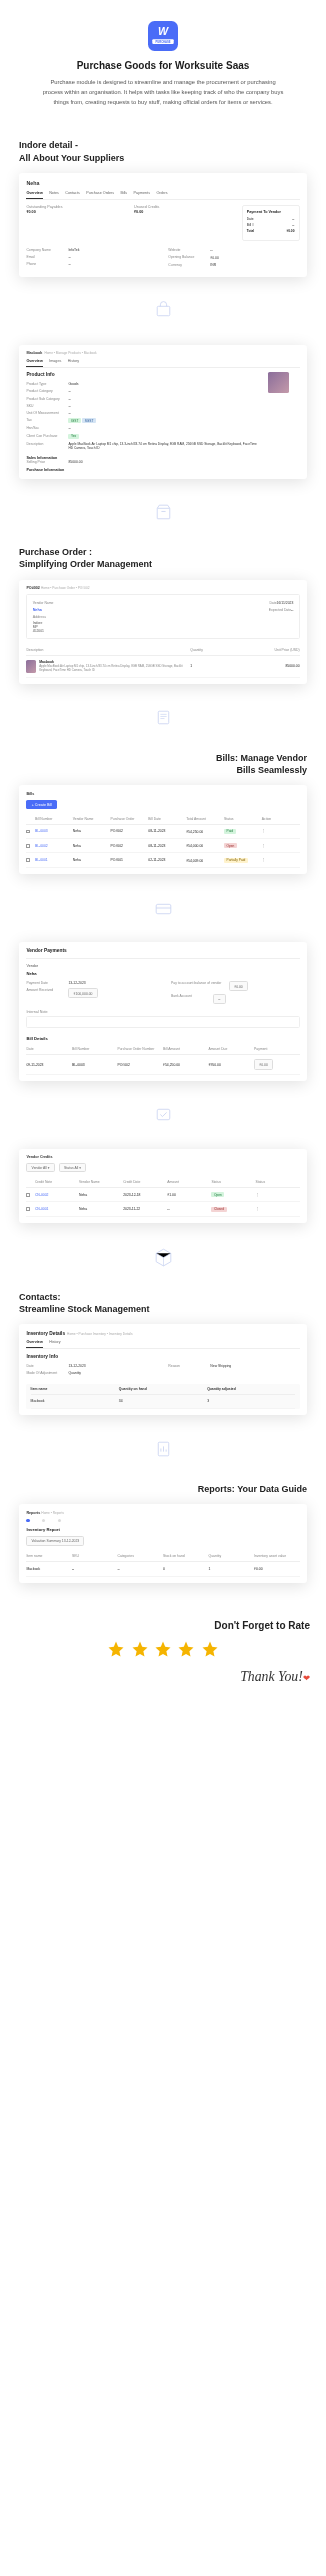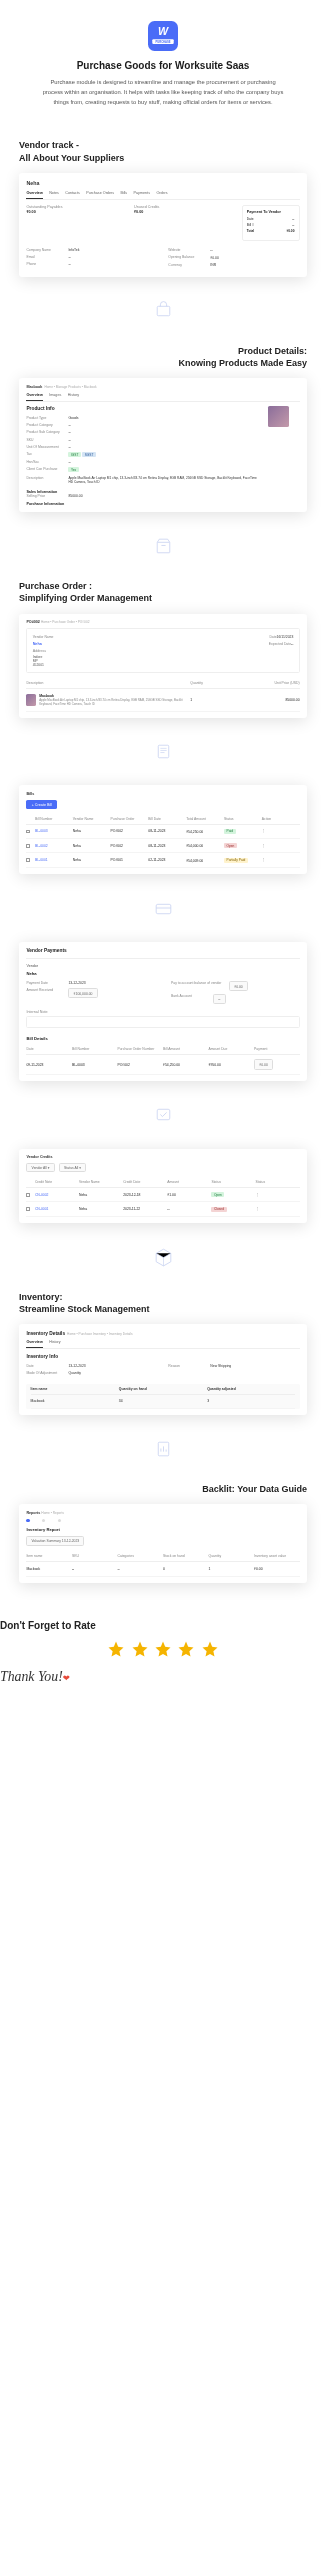--- a/index.html
+++ b/index.html
@@ -39,21 +39,21 @@
 .thumb{width:21px;height:21px;background:linear-gradient(135deg,#8a6d9a,#c49aaa);border-radius:1.6px}
 .thumb.sm{width:12.7px;height:12.7px}
 .table{width:100%;font-size:3.4px}
 .table .th{display:flex;color:#888;border-bottom:0.5px solid #eee;padding:3.2px 0}
 .table .tr{display:flex;border-bottom:0.5px solid #f4f4f4;padding:4.2px 0;align-items:center}
 .table .td{flex:1}
 .btn{display:inline-block;background:#4a6cf7;color:#fff;padding:2.6px 5.3px;border-radius:1.6px;font-size:3.7px}
 .reports-dots{display:flex;gap:12.7px;margin-bottom:5.3px}
 .dot{width:3.2px;height:3.2px;border-radius:50%;background:#ddd}
 .dot.active{background:#4a6cf7}
-.footer{text-align:left;padding:21px 0 32px}
+.footer{text-align:right;padding:21px 16px 32px}
 .footer h3{font-size:10px;font-weight:700;margin-bottom:9.5px;color:#222}
 .stars{display:flex;justify-content:center;gap:5.3px;margin-bottom:8.5px}
 .star svg{width:18px;height:18px}
 .thanks{font-family:cursive,'Brush Script MT';font-size:13.8px;color:#333;font-style:italic}
 .heart{color:#e74c3c}
 .vtxt{font-size:3.7px;color:#555;margin-bottom:3.2px}
 .sel{display:inline-block;border:0.5px solid #ddd;padding:1.6px 4.2px;border-radius:1.6px;font-size:3.4px;color:#666;background:#fafafa}
 .cbox{display:inline-block;width:3.7px;height:3.7px;border:0.5px solid #999;border-radius:0.5px;vertical-align:middle;margin-right:2.1px}
 </style>
 </head>
@@ -67,21 +67,21 @@
         <rect x="8" y="34" width="40" height="9" rx="2" fill="#fff"></rect>
         <text x="28" y="41" text-anchor="middle" fill="#4a6cf7" font-size="5" font-weight="700">PURCHASE</text>
         <text x="28" y="52" text-anchor="middle" fill="#4a6cf7" font-size="4.5" font-weight="600">SAAS</text>
       </svg>
   </div>
   <h1 class="title">Purchase Goods for Worksuite Saas</h1>
   <p class="desc">Purchase module is designed to streamline and manage the procurement or purchasing process within an organisation. It helps with tasks like keeping track of who the company buys things from, creating requests to buy stuff, making official orders for items or services.</p>
 </div>
 
 <div class="section">
-  <div class="sec-head left" style="white-space:pre-line">Vendor track -
+  <div class="sec-head left" style="white-space:pre-line">Indore detail -
 All About Your Suppliers</div>
   <div class="screenshot">
     <div class="sc-pad">
       <div class="big-label">Neha</div>
       <div class="tabs">
         <span class="active">Overview</span>
           <span>Notes</span>
           <span>Contacts</span>
           <span>Purchase Orders</span>
           <span>Bills</span>
@@ -146,22 +146,20 @@
     </div>
   </div>
 </div>
 
 <div class="mini-icon"><svg viewBox="0 0 44 44">
       <rect x="10" y="14" width="24" height="18" rx="2" fill="none" stroke="#c5d0f0" stroke-width="1.5"></rect>
       <path d="M16 14v-3a6 6 0 0112 0v3" fill="none" stroke="#c5d0f0" stroke-width="1.5"></path>
     </svg></div>
 
 <div class="section">
-  <div class="sec-head right" style="white-space:pre-line">Product Details:
-Knowing Products Made Easy</div>
   <div class="screenshot">
     <div class="sc-pad">
       <div class="modname"><span style="font-weight:600;color:#333">Macbook</span> &nbsp;<span style="font-size:3.2px;color:#aaa">Home • Manage Products • Macbook</span></div>
       <div class="tabs sidetabs">
           <span class="active">Overview</span>
           <span>Images</span>
           <span>History</span>
         </div>
       <div class="two-col">
         <div class="col">
@@ -272,20 +270,22 @@
     </div>
   </div>
 </div>
 
 <div class="mini-icon"><svg viewBox="0 0 44 44">
       <rect x="12" y="10" width="20" height="24" rx="2" fill="none" stroke="#c5d0f0" stroke-width="1.5"></rect>
       <path d="M16 16h12M16 20h12M16 24h8" stroke="#c5d0f0" stroke-width="1.2"></path>
     </svg></div>
 
 <div class="section">
+  <div class="sec-head right" style="white-space:pre-line">Bills: Manage Vendor
+Bills Seamlessly</div>
   <div class="screenshot">
     <div class="sc-pad">
       <div class="modname" style="font-weight:600;color:#333">Bills</div>
       <div style="margin:4.2px 0"><span class="btn">+ Create Bill</span></div>
       <div class="table">
         <div class="th">
             <div style="width:8.5px"></div>
             <div class="td">Bill Number</div>
             <div class="td">Vendor Name</div>
             <div class="td">Purchase Order</div>
@@ -434,21 +434,21 @@
     </div>
   </div>
 </div>
 
 <div class="mini-icon"><svg viewBox="0 0 44 44">
       <path d="M22 8l14 8v16l-14 8l-14-8V16z" fill="none" stroke="#c5d0f0" stroke-width="1.5"></path>
       <path d="M8 16l14 8l14-8M22 24v16" stroke="#c5d0f0" stroke-width="1.2"></path>
     </svg></div>
 
 <div class="section">
-  <div class="sec-head left" style="white-space:pre-line">Inventory:
+  <div class="sec-head left" style="white-space:pre-line">Contacts:
 Streamline Stock Management</div>
   <div class="screenshot">
     <div class="sc-pad">
       <div class="modname"><span style="font-weight:700;color:#222;font-size:4.8px">Inventory Details</span> &nbsp;<span style="color:#aaa;font-size:3.2px">Home • Purchase Inventory • Inventory Details</span></div>
       <div class="tabs" style="margin-top:4.2px">
           <span class="active">Overview</span>
           <span>History</span>
         </div>
       <div class="ptitle">Inventory Info</div>
       <div class="two-col">
@@ -484,21 +484,21 @@
     </div>
   </div>
 </div>
 
 <div class="mini-icon"><svg viewBox="0 0 44 44">
       <rect x="12" y="10" width="20" height="26" rx="2" fill="none" stroke="#c5d0f0" stroke-width="1.5"></rect>
       <path d="M17 28v-6M22 28v-10M27 28v-4" stroke="#c5d0f0" stroke-width="1.5"></path>
     </svg></div>
 
 <div class="section">
-  <div class="sec-head right">Backlit: Your Data Guide</div>
+  <div class="sec-head right">Reports: Your Data Guide</div>
   <div class="screenshot">
     <div class="sc-pad">
       <div class="modname"><span style="font-weight:600;color:#333">Reports</span> <span style="color:#aaa;font-size:3.2px">Home • Reports</span></div>
       <div class="reports-dots">
           <div class="dot active"></div>
           <div class="dot"></div>
           <div class="dot"></div>
         </div>
       <div style="font-weight:600;font-size:4.2px;margin-bottom:4.2px">Inventory Report</div>
       <span class="sel">Valuation Summary   13-12-2023</span>

